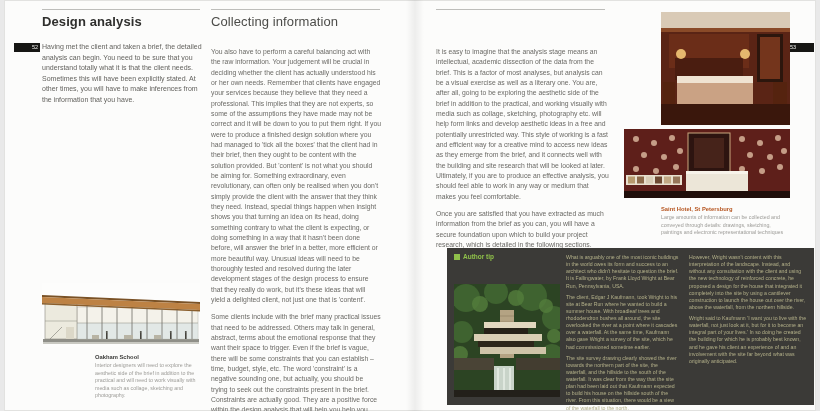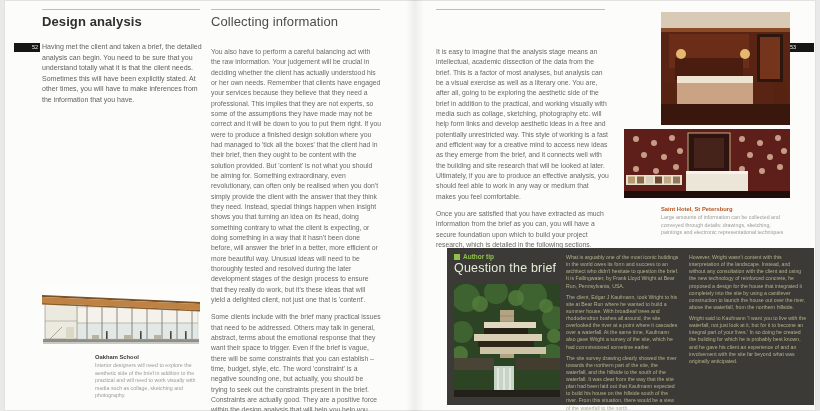--- a/index.html
+++ b/index.html
@@ -187,21 +187,20 @@
   </div>
 
   <div class="cap cap-brand" style="left:657px;top:205px;width:131px;">
     <span class="cap-title">Saint Hotel, St Petersburg</span>
     <span>Large amounts of information can be collected and conveyed through details: drawings, sketching, paintings and electronic representational techniques</span>
   </div>
 
   <div class="tipbox">
     <div class="tip-icon"></div>
     <div class="tip-label">Author tip</div>
-    <div class="tip-title">Question the brief</div>
 
     <div class="tip-photo">
       <svg viewBox="0 0 106 113" preserveAspectRatio="none">
         <rect width="106" height="113" fill="#2c4423"></rect>
         <g fill="#3f6330">
           <circle cx="12" cy="14" r="14"></circle>
             <circle cx="42" cy="8" r="12"></circle>
             <circle cx="78" cy="12" r="15"></circle>
           <circle cx="100" cy="34" r="12"></circle>
             <circle cx="8" cy="48" r="11"></circle>

